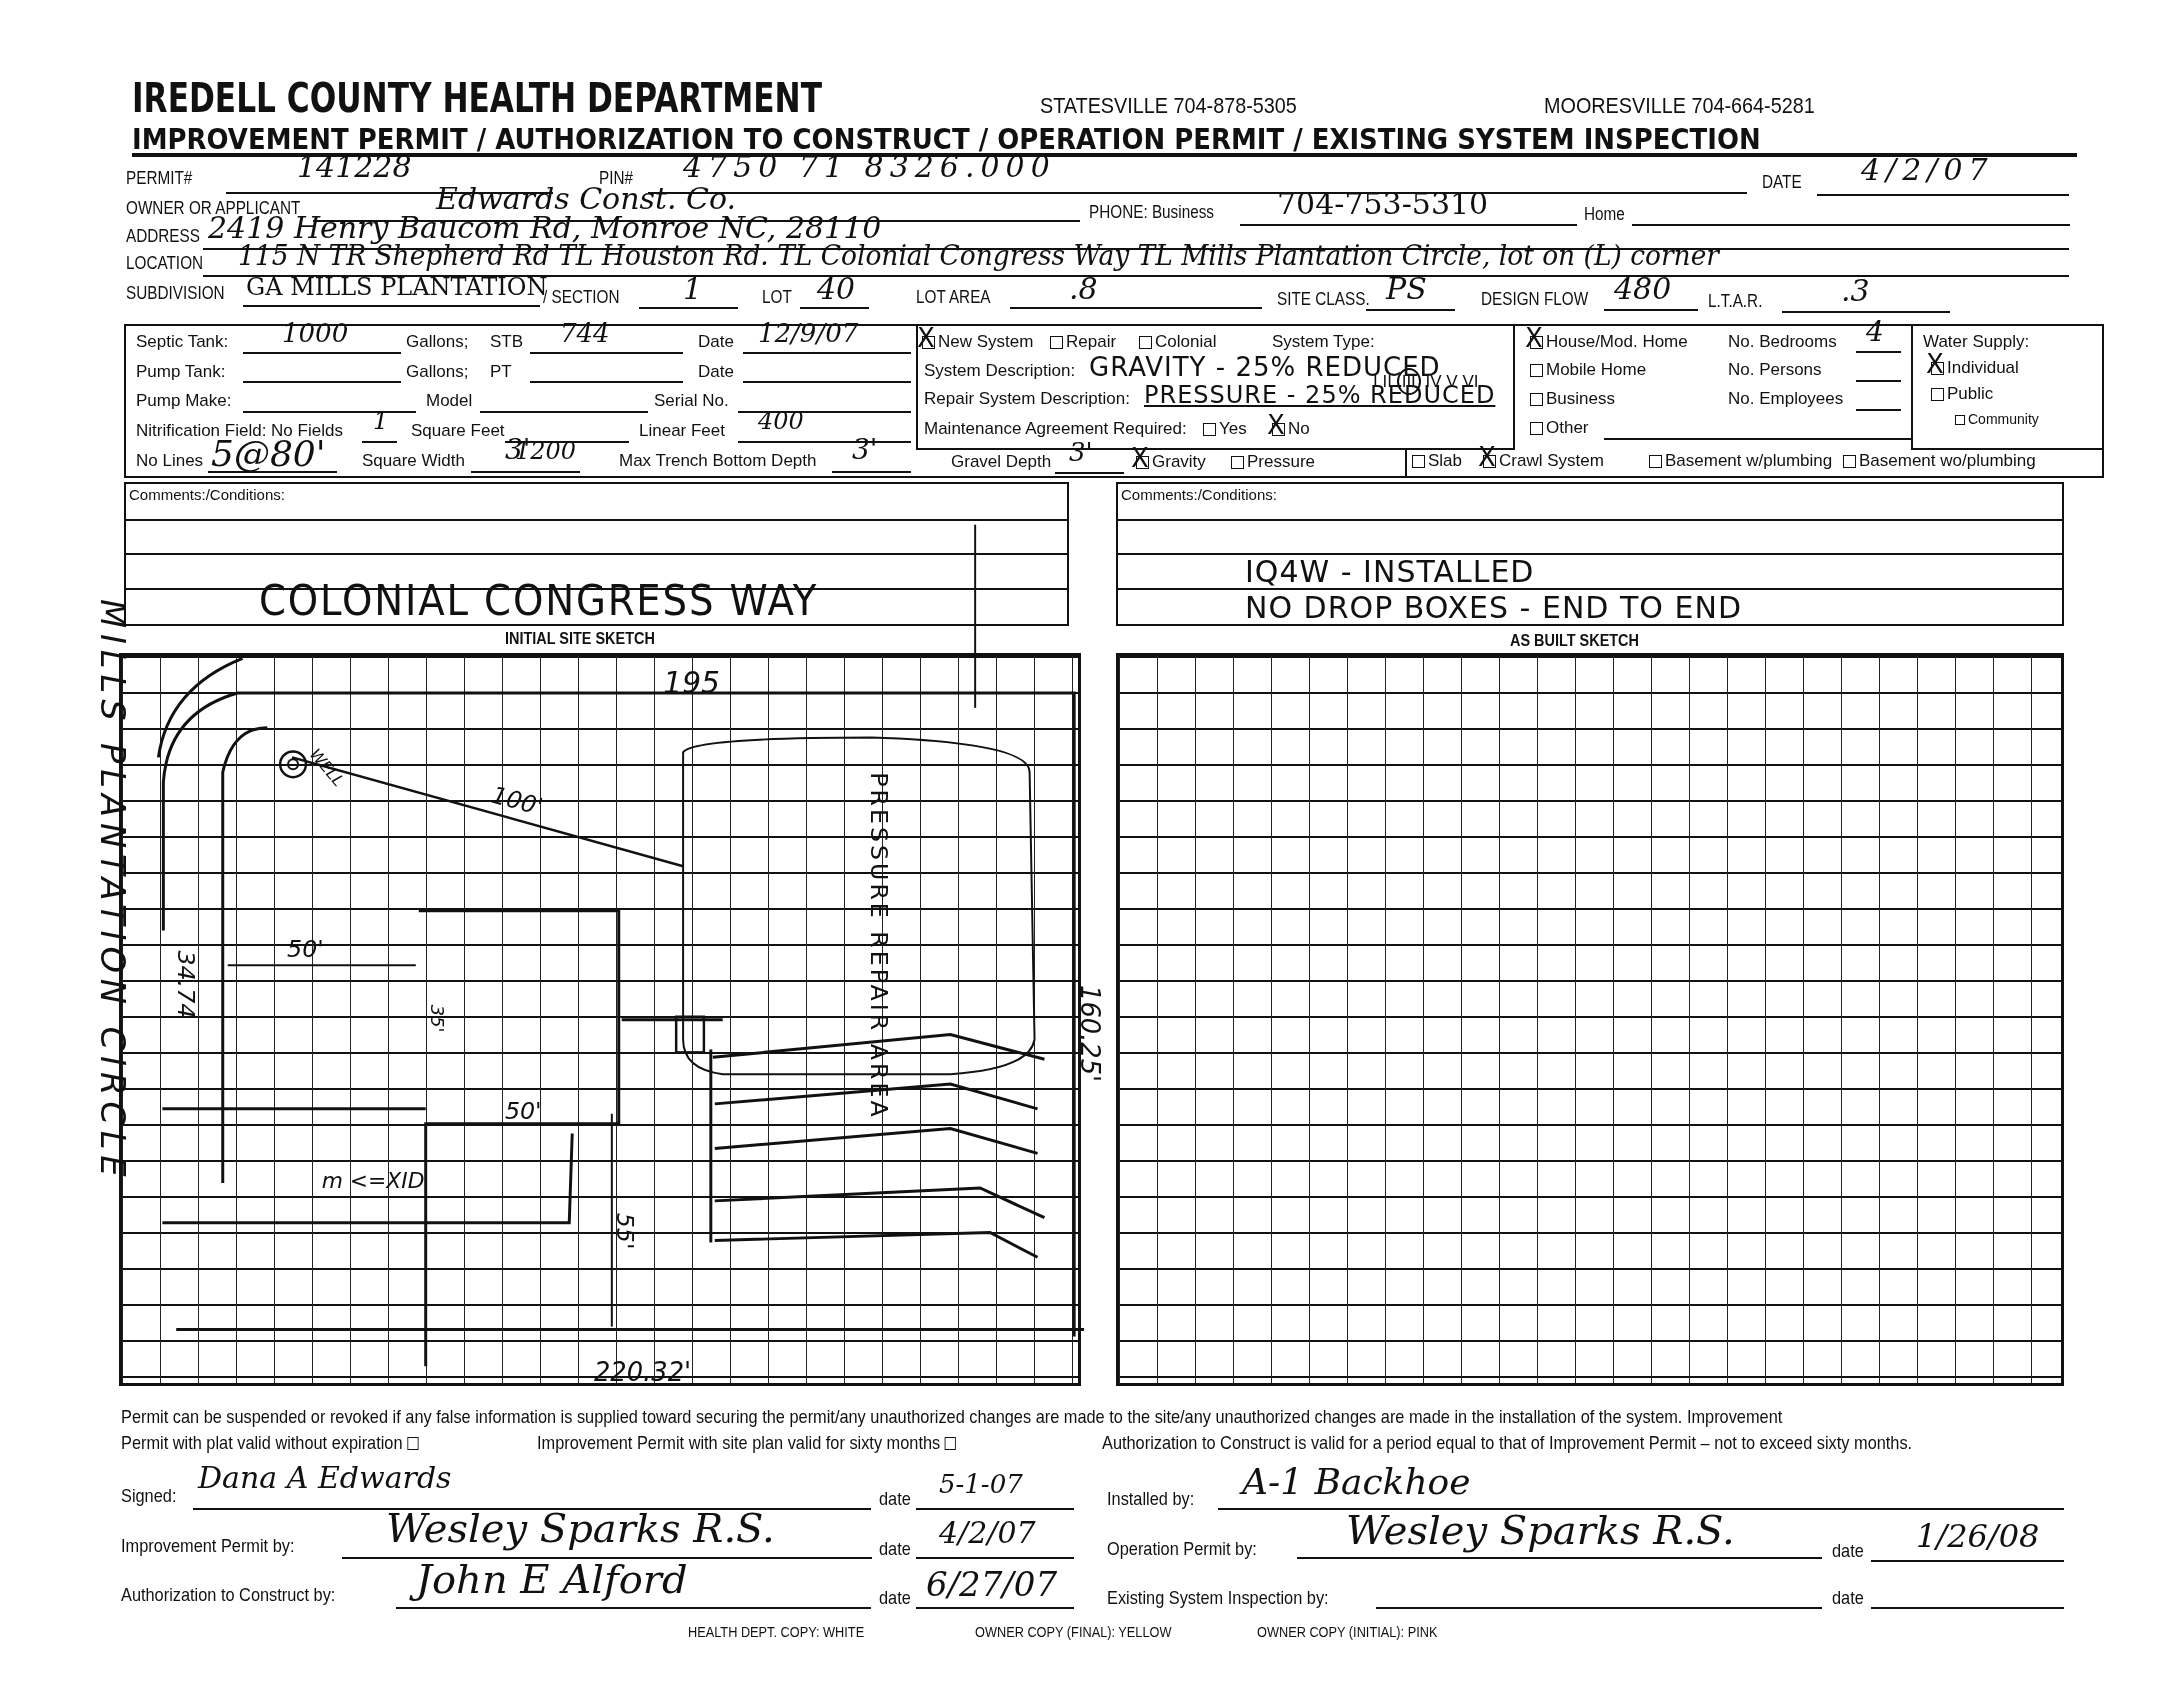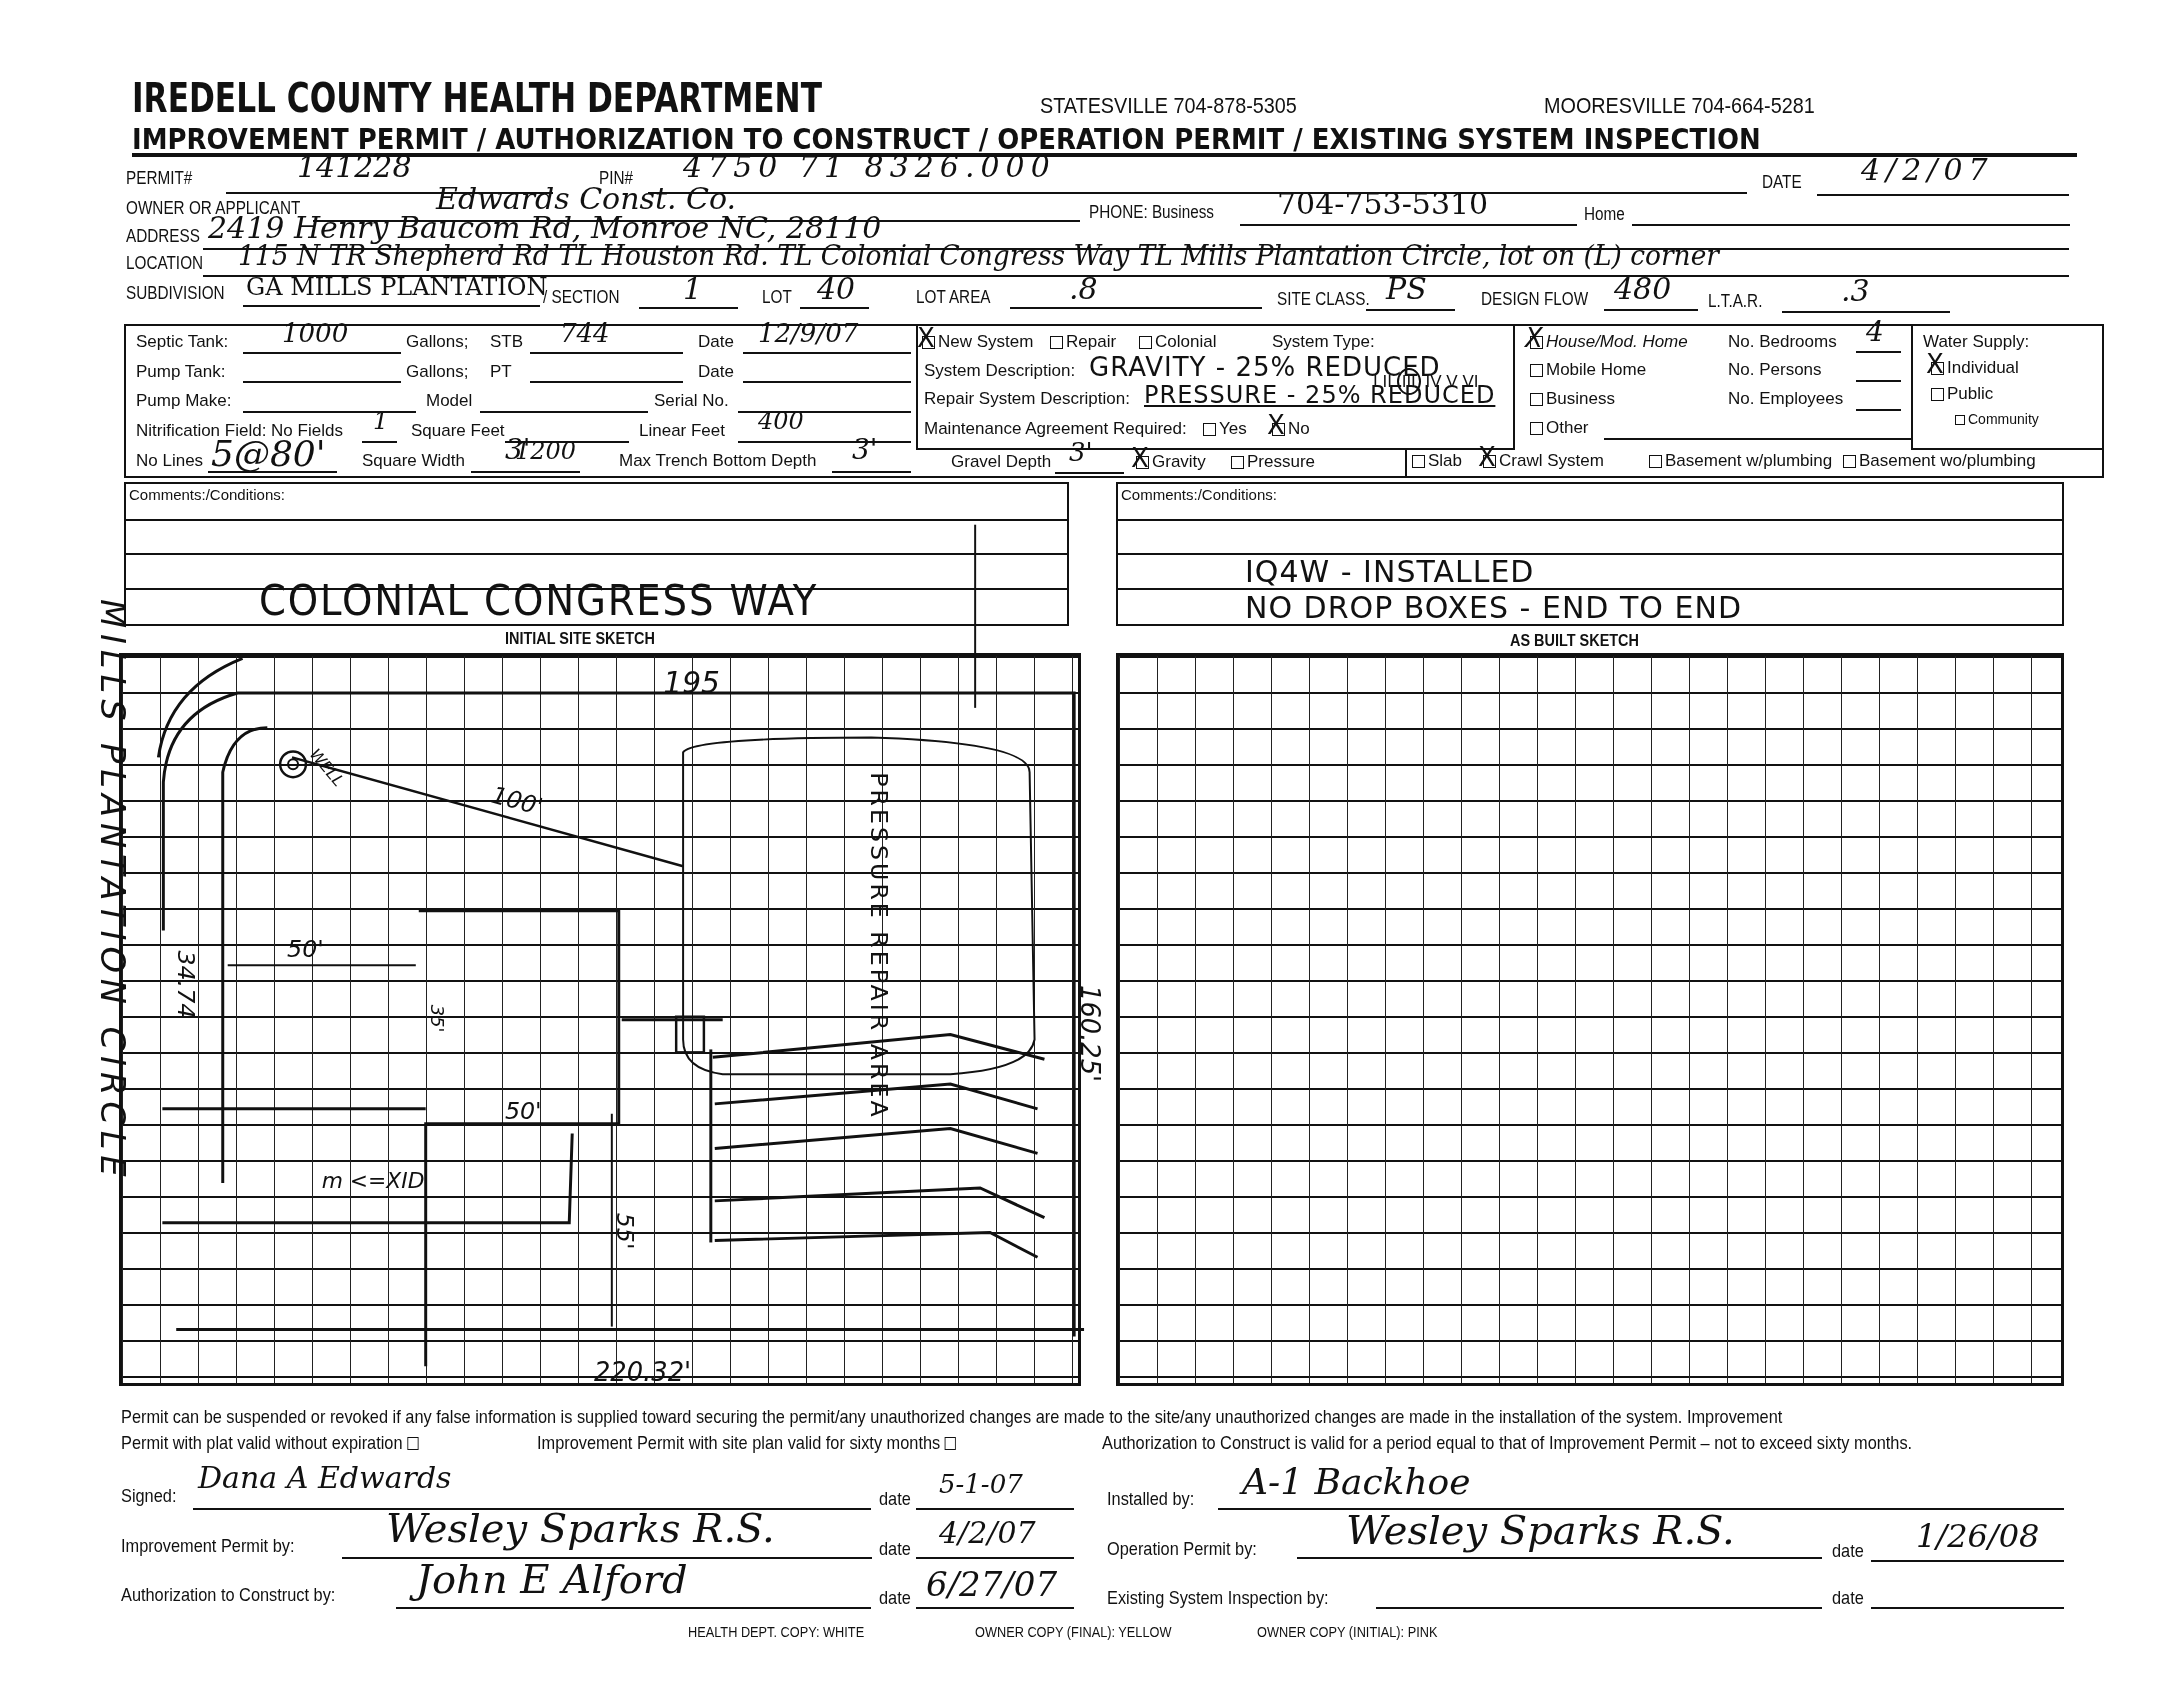--- a/index.html
+++ b/index.html
@@ -186,21 +186,21 @@
 <div class="abs small" style="left:1483px; top:451px;">
   <span class="cb x"></span><span>Crawl System</span>
 </div>
 <div class="abs small" style="left:1624px; top:451px;margin-left:25px;">
   <span class="cb"></span><span>Basement w/plumbing</span>
 </div>
 <div class="abs small" style="left:1843px; top:451px;">
   <span class="cb"></span><span>Basement wo/plumbing</span>
 </div>
 
-<div class="abs small" style="left:1530px; top:332px;font-style:italic;">
+<div class="abs small" style="left:1530px; top:332px;">
   <span class="cb x"></span><span>House/Mod. Home</span>
 </div>
 <div class="abs small" style="left:1530px; top:360px;">
   <span class="cb"></span><span>Mobile Home</span>
 </div>
 <div class="abs small" style="left:1530px; top:389px;">
   <span class="cb"></span><span>Business</span>
 </div>
 <div class="abs small" style="left:1530px; top:418px;">
   <span class="cb"></span><span>Other</span>

